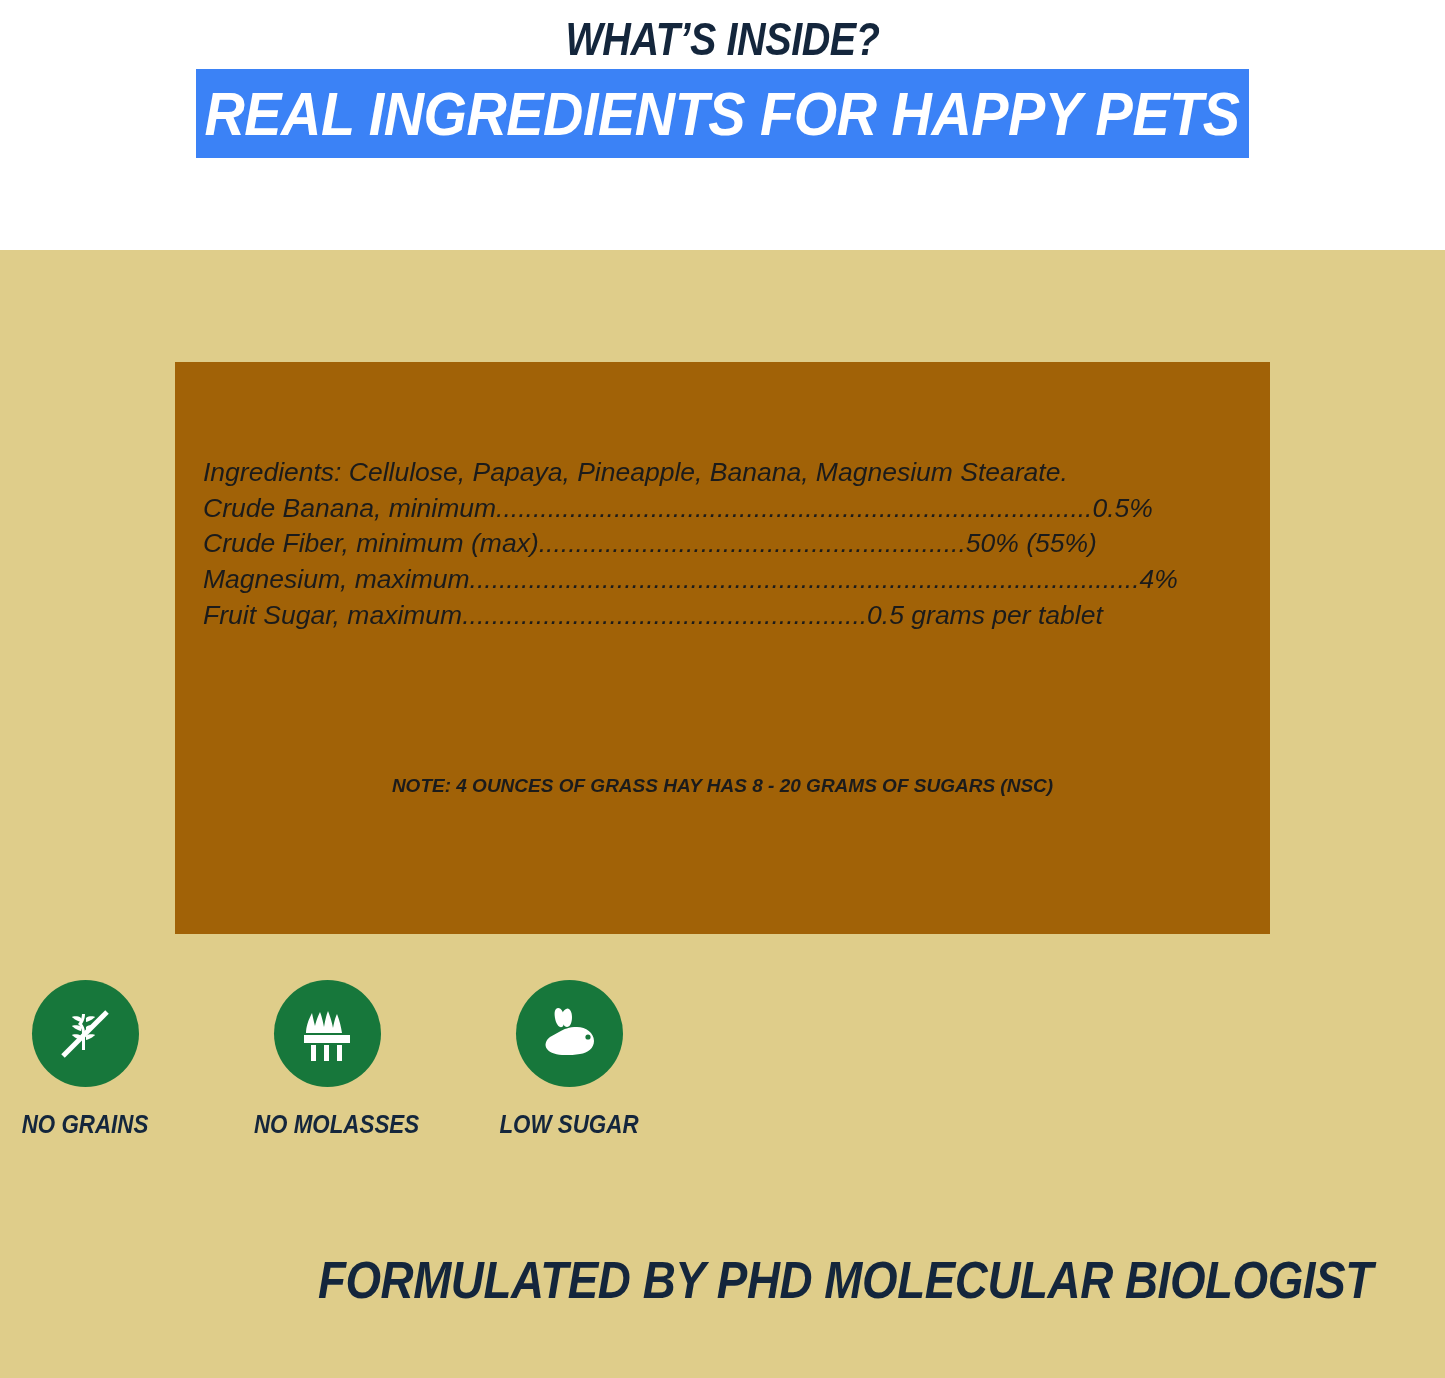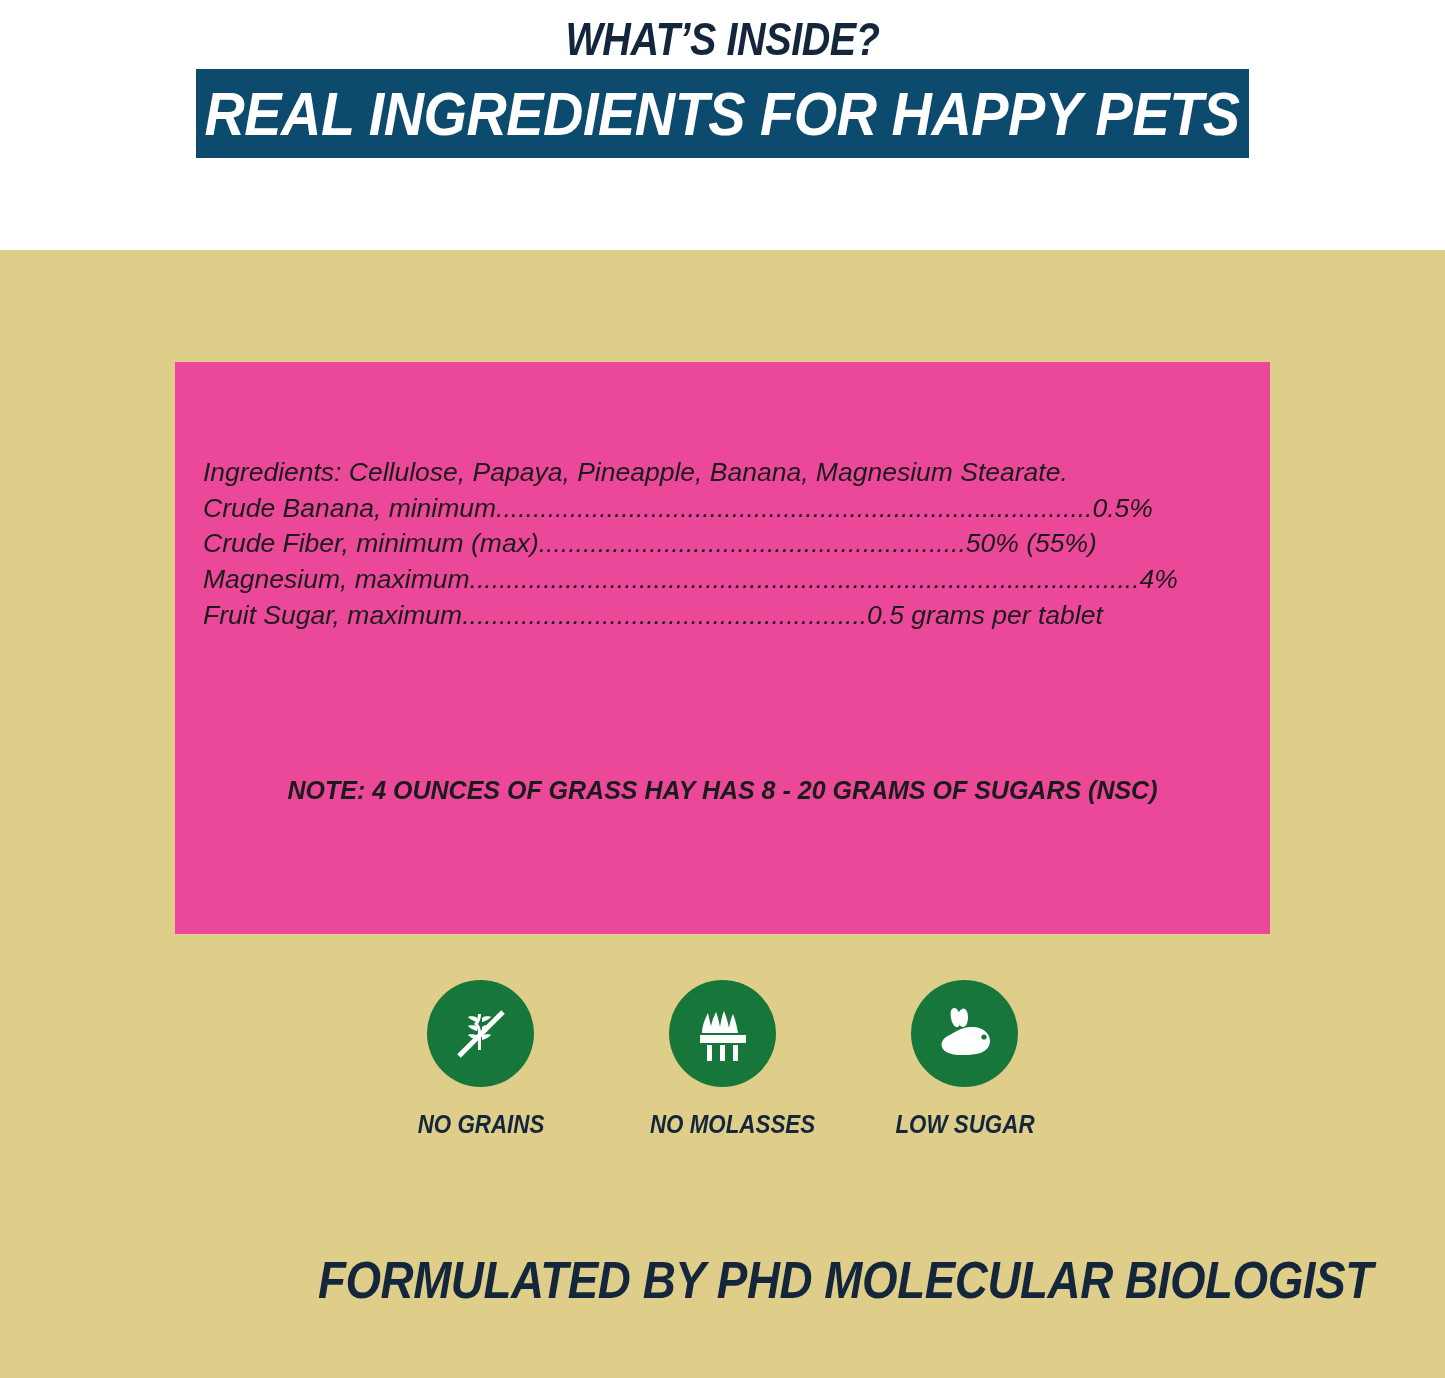--- a/index.html
+++ b/index.html
@@ -41,21 +41,21 @@
     color: #14263c;
     transform: scaleX(0.86);
     transform-origin: center top;
   }
   .banner {
     position: absolute;
     top: 69px;
     left: 196px;
     width: 1053px;
     height: 89px;
-    background: #0c4a6e;
+    background: #3b82f6;
     display: flex;
     align-items: center;
     justify-content: center;
   }
   .banner-text {
     color: #ffffff;
     font-family: "Liberation Sans", sans-serif;
     font-weight: bold;
     font-size: 62px;
     letter-spacing: -0.5px;
@@ -73,21 +73,21 @@
     height: 1128px;
     background: #dfcd8a;
   }
 
   .white-card {
     position: absolute;
     top: 112px;
     left: 175px;
     width: 1095px;
     height: 572px;
-    background: #ec4899;
+    background: #a16207;
   }
 
   .facts {
     position: absolute;
     top: 93px;
     left: 28px;
     right: 22px;
     font-size: 26.5px;
     color: #1b1b1b;
     line-height: 1.345;
@@ -99,33 +99,33 @@
     font-weight: bold;
   }
 
   .note {
     position: absolute;
     top: 412px;
     left: 40px;
     right: 40px;
     text-align: center;
     font-weight: bold;
-    font-size: 25px;
+    font-size: 19px;
     color: #1b1b1b;
     line-height: 1.3;
   }
 
   
   .badges {
     position: absolute;
     top: 730px;
     left: 0;
     width: 1445px;
     display: flex;
-    justify-content: center;
+    justify-content: flex-start;
     gap: 72px;
   }
   .badge {
     width: 170px;
     text-align: center;
   }
   .badge-circle {
     width: 107px;
     height: 107px;
     margin: 0 auto;

